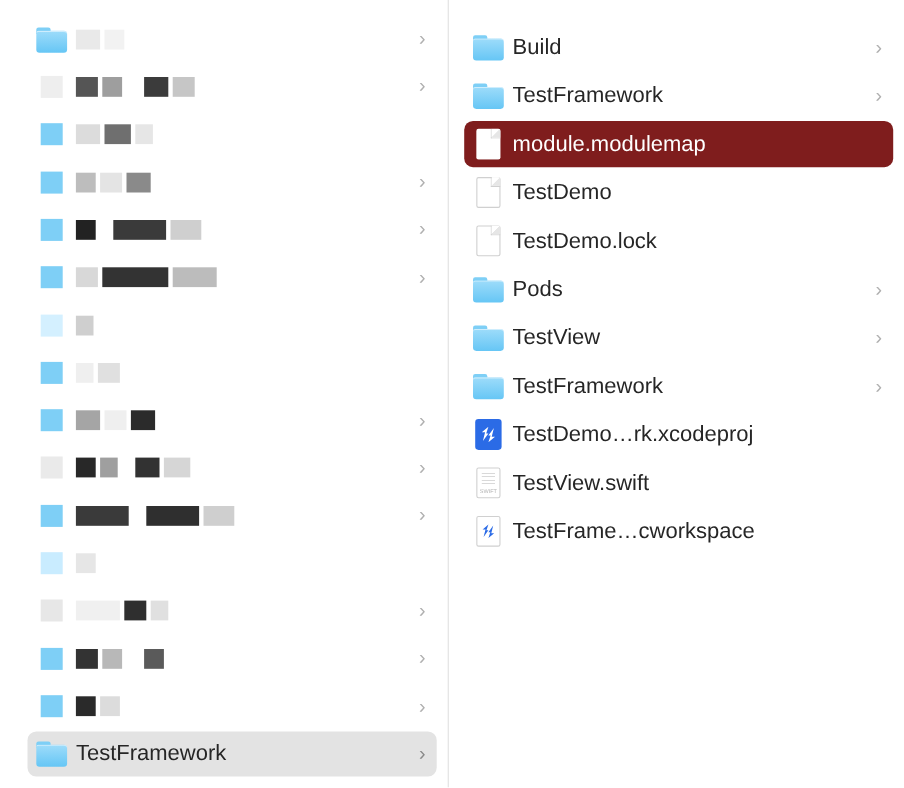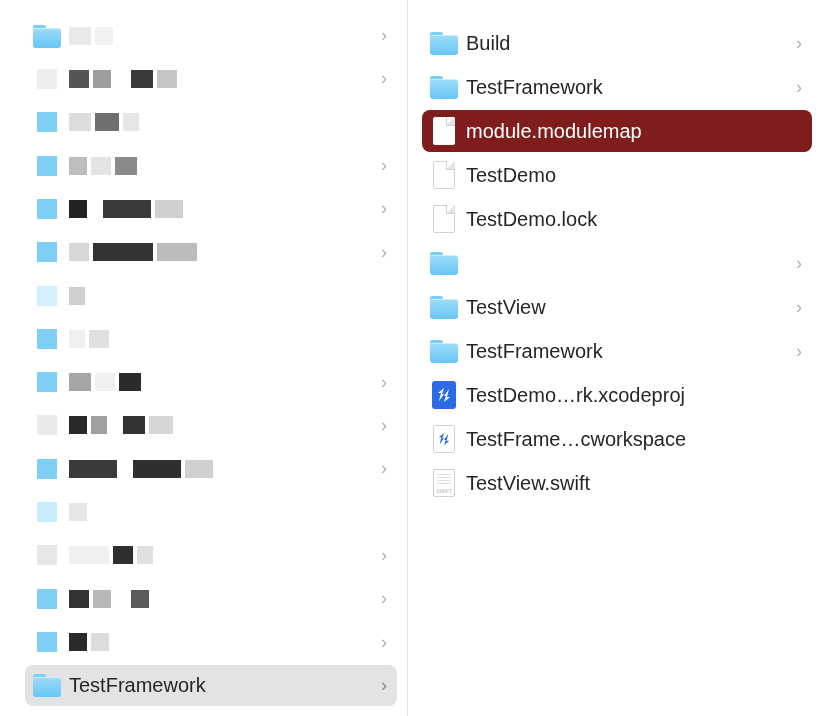--- a/index.html
+++ b/index.html
@@ -421,20 +421,21 @@
       <div class="icon-slot">
           <div class="file-icon"></div>
         </div>
       <span class="label">TestDemo.lock</span>
     </div>
 
     <div class="row">
       <div class="icon-slot">
           <div class="folder-icon"></div>
         </div>
+      <span class="label">Pods</span>
       <span class="chevron">›</span>
     </div>
 
     <div class="row">
       <div class="icon-slot">
           <div class="folder-icon"></div>
         </div>
       <span class="label">TestView</span>
       <span class="chevron">›</span>
     </div>
@@ -453,30 +454,30 @@
           <svg width="16" height="16" viewBox="0 0 16 16">
               <path d="M8 1 L2 6 L5 6 L3 14 L8 7 L6 7 Z M8 15 L14 10 L11 10 L13 2 L8 9 L10 9 Z" fill="#fff"></path>
             </svg>
         </div>
       </div>
       <span class="label">TestDemo…rk.xcodeproj</span>
     </div>
 
     <div class="row">
       <div class="icon-slot">
+        <div class="swift-icon">SWIFT</div>
+      </div>
+      <span class="label">TestView.swift</span>
+    </div>
+
+    <div class="row">
+      <div class="icon-slot">
         <div class="xcworkspace-icon">
           <svg width="14" height="14" viewBox="0 0 16 16">
               <path d="M8 1 L2 6 L5 6 L3 14 L8 7 L6 7 Z M8 15 L14 10 L11 10 L13 2 L8 9 L10 9 Z" fill="#2b6be6"></path>
             </svg>
         </div>
       </div>
       <span class="label">TestFrame…cworkspace</span>
     </div>
 
-    <div class="row">
-      <div class="icon-slot">
-        <div class="swift-icon">SWIFT</div>
-      </div>
-      <span class="label">TestView.swift</span>
-    </div>
-
   </div>
 </div>
 
 </body></html>

